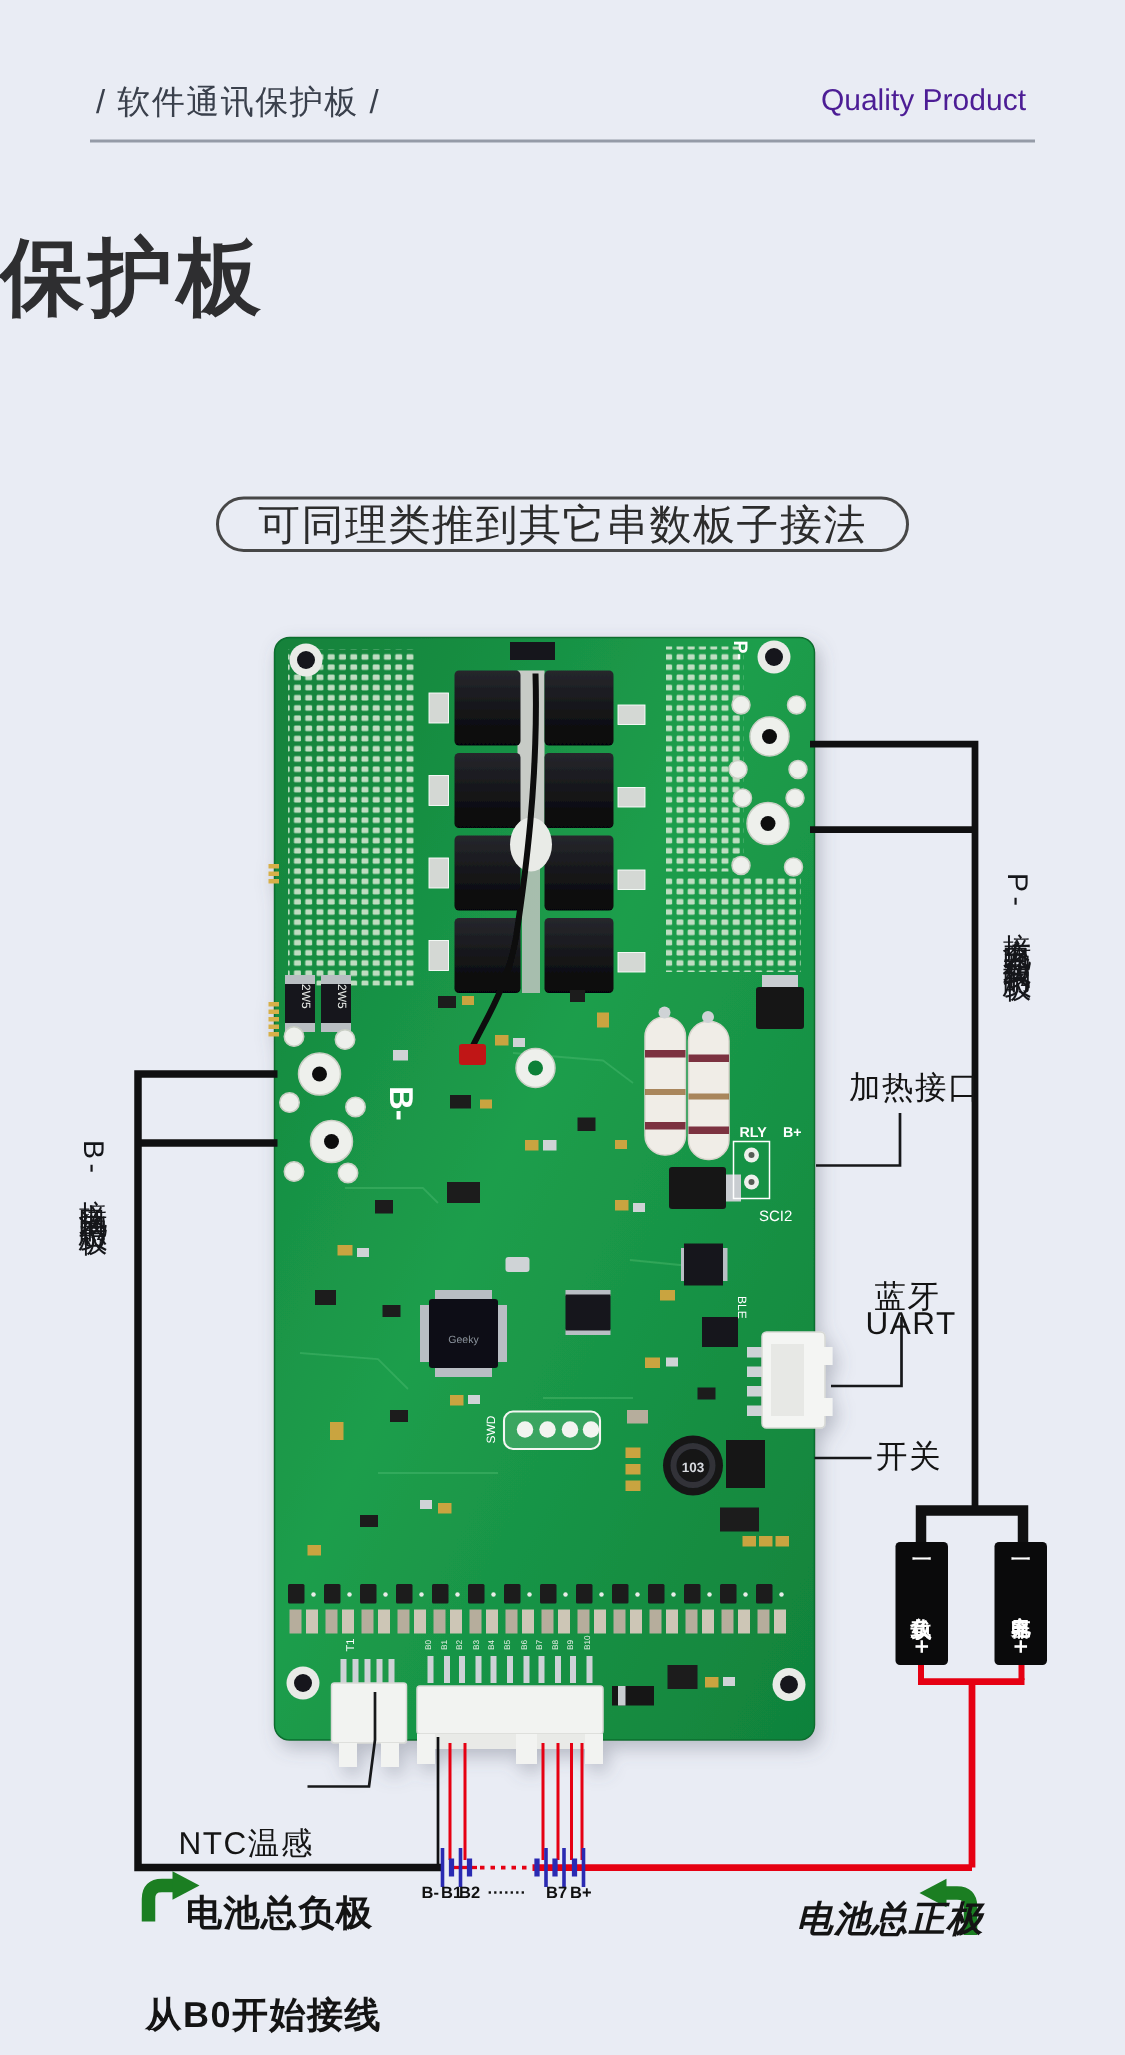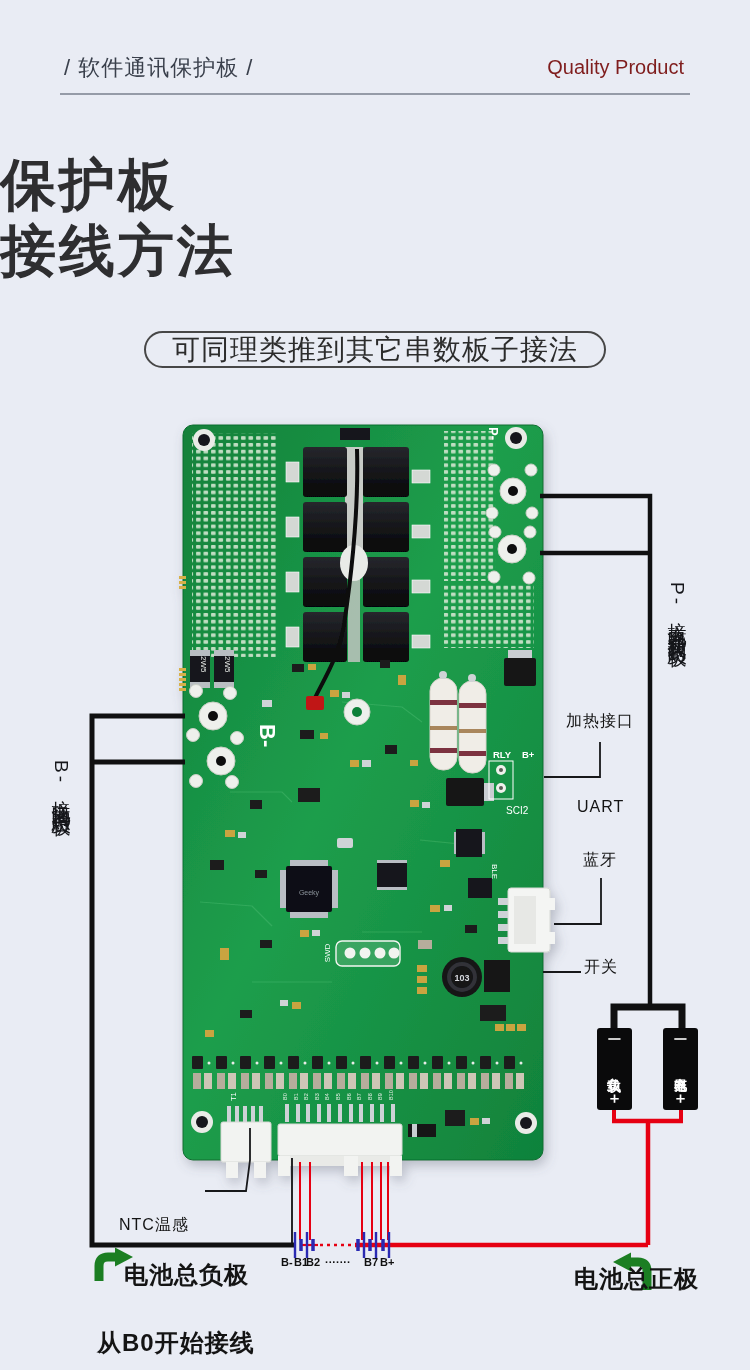--- a/index.html
+++ b/index.html
@@ -4,32 +4,32 @@
 <style>
   html,body{margin:0;padding:0;}
   .canvas{
     position:relative; width:750px; height:1370px;
     background:#e9ecf4; overflow:hidden;
     font-family:"Liberation Sans","DejaVu Sans",sans-serif;
     color:#15161a;
   }
   
   .hdr-left{position:absolute;left:64px;top:53px;font-size:22px;color:#3a404c;letter-spacing:1px;}
-  .hdr-right{position:absolute;right:66px;top:56px;font-size:20px;color:#7f1d1d;}
+  .hdr-right{position:absolute;right:66px;top:56px;font-size:20px;color:#4c1d95;}
   .hdr-rule{position:absolute;left:60px;right:60px;top:93px;border-top:2px solid #959ba7;}
   
   .title{position:absolute;top:152px;left:0;width:100%;
     font-size:56px;font-weight:800;color:#2e2e30;line-height:1.18;letter-spacing:3px;}
   .pill{position:absolute;top:331px;left:50%;transform:translateX(-50%);
     height:33px;line-height:33px;padding:0 26px;border:2px solid #474747;border-radius:20px;
     font-size:28px;color:#2c2c2c;letter-spacing:1px;white-space:nowrap;}
   
   .scene{position:absolute;inset:0;z-index:1;pointer-events:none;}
   
-  .co{position:absolute;z-index:2;color:#141414;font-size:16px;letter-spacing:1px;white-space:nowrap;}
+  .co{position:absolute;z-index:2;color:#141414;font-size:21px;letter-spacing:1px;white-space:nowrap;}
   .vtext{position:absolute;z-index:2;color:#15161a;font-size:19px;letter-spacing:3px;
     writing-mode:vertical-rl;text-orientation:mixed;white-space:nowrap;}
   .b-strong{font-weight:600;font-size:24px;}
   
   .block{position:absolute;z-index:2;top:1028px;width:35px;height:82px;background:#0a0a0b;
     border-radius:3px;color:#fff;display:flex;flex-direction:column;align-items:center;
     justify-content:space-between;padding:5px 0;box-sizing:border-box;font-weight:700;}
   .block .neg{font-size:13px;line-height:1;}
   .block .name{writing-mode:vertical-rl;text-orientation:upright;font-size:14px;letter-spacing:1px;line-height:1;}
   .block .pos{font-size:15px;line-height:1;}
@@ -40,21 +40,20 @@
 <body>
 
 <div class="canvas">
 
   <div class="hdr-left">/ 软件通讯保护板 /</div>
   <div class="hdr-right">Quality Product</div>
   <div class="hdr-rule"></div>
 
   <div class="title">
     <div>保护板</div>
-    <div>接线方法</div>
   </div>
   <div class="pill">可同理类推到其它串数板子接法</div>
 
   <svg class="scene" viewBox="0 0 750 1370">
     <defs>
       <linearGradient id="gboard" x1="0" y1="0" x2="1" y2="1">
         <stop offset="0" stop-color="#12813a"></stop>
         <stop offset="0.45" stop-color="#1d9e4c"></stop>
         <stop offset="1" stop-color="#10823b"></stop>
       </linearGradient>
@@ -413,28 +412,28 @@
       <polygon points="115,1247.5 133,1257 115,1266.5" stroke="none"></polygon>
       <path d="M647,1290 V1271 Q647,1262 638,1262 H630" stroke-width="9" fill="none"></path>
       <polygon points="631,1252.5 613,1262 631,1271.5" stroke="none"></polygon>
     </g>
   </svg>
 
   <div class="vtext" style="left:664px;top:582px;">P-接充电器和负载的负极</div>
   <div class="vtext" style="left:48px;top:760px;">B-接电池的总负极</div>
 
   <div class="co" style="left:566px;top:711px;">加热接口</div>
-  <div class="co" style="left:577px;top:798px;">UART</div>
+  <div class="co" style="left:577px;top:871px;">UART</div>
   <div class="co" style="left:583px;top:850px;">蓝牙</div>
   <div class="co" style="left:584px;top:957px;">开关</div>
   <div class="co" style="left:119px;top:1179px;margin-top:36px;">NTC温感</div>
 
   <div class="co b-strong" style="left:124px;top:1259px;">电池总负极</div>
   <div class="co b-strong" style="left:97px;top:1327px;">从B0开始接线</div>
-  <div class="co b-strong" style="left:574px;top:1263px;">电池总正极</div>
+  <div class="co b-strong" style="left:531px;top:1263px;font-style:italic;">电池总正极</div>
 
   <span class="cl" style="left:281px;">B-</span>
   <span class="cl" style="left:294px;">B1</span>
   <span class="cl" style="left:306px;">B2</span>
   <span class="cl" style="left:325px;">·······</span>
   <span class="cl" style="left:364px;">B7</span>
   <span class="cl" style="left:380px;">B+</span>
 
   <div class="block" style="left:597px;">
     <span class="neg">一</span>

